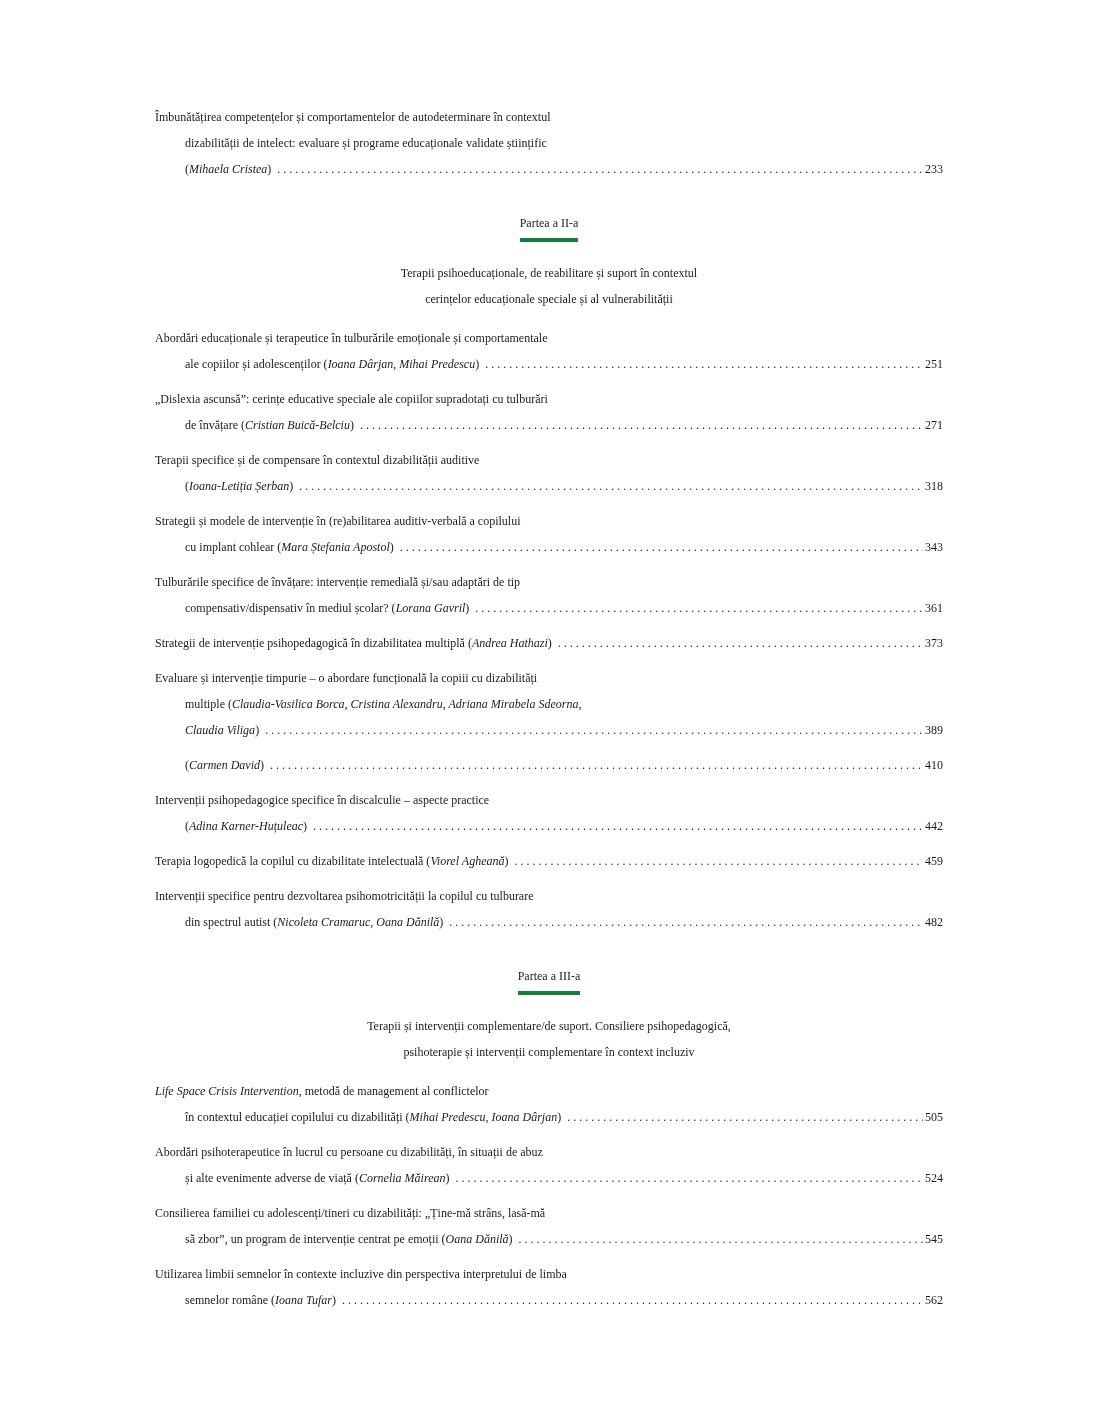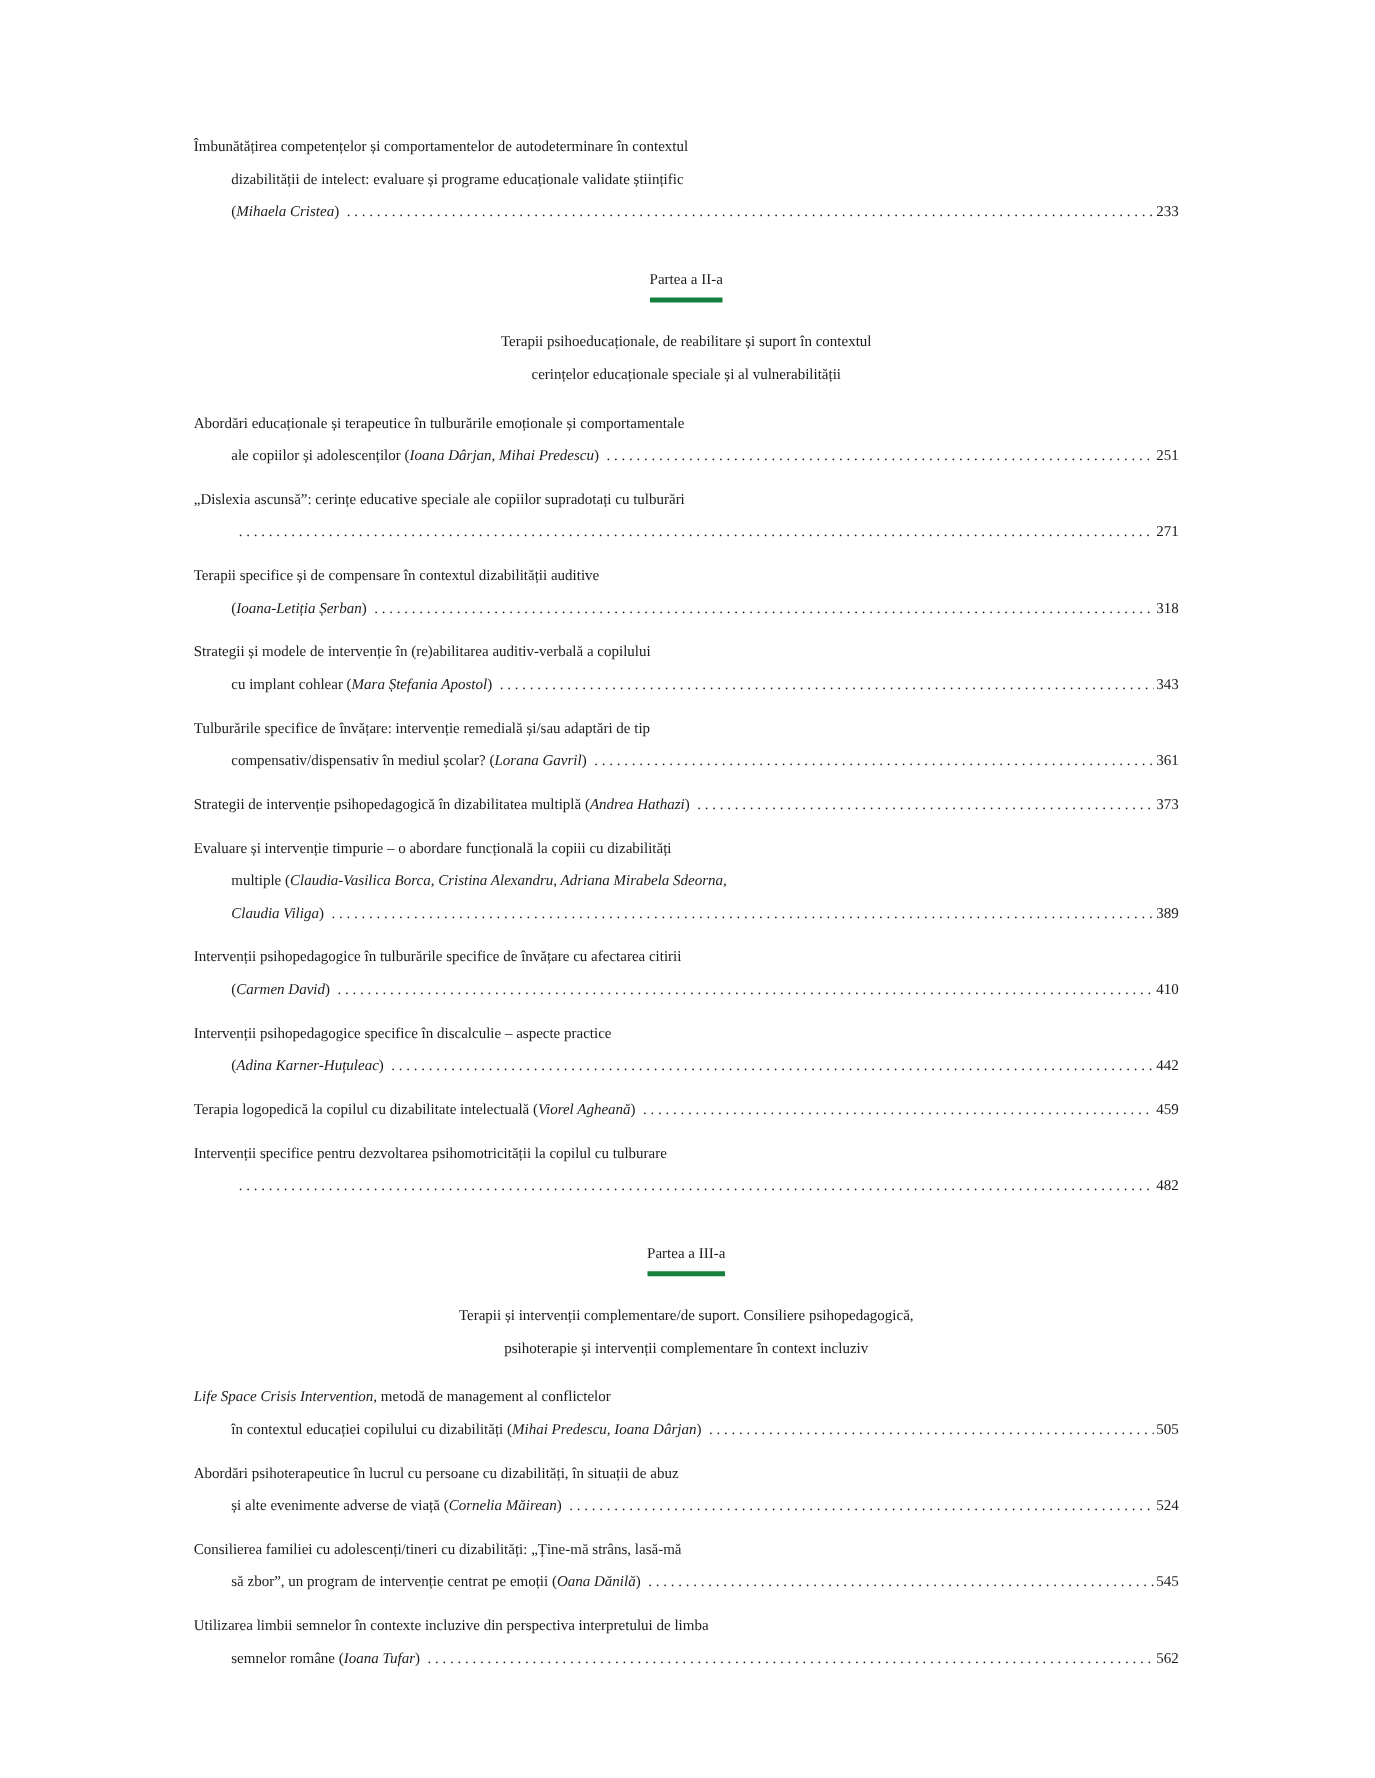--- a/index.html
+++ b/index.html
@@ -93,20 +93,21 @@
           <span class="line-text"><span>ale copiilor și adolescenților (</span><span class="it">Ioana Dârjan, Mihai Predescu</span><span>)</span></span>
           <span class="leader">. . . . . . . . . . . . . . . . . . . . . . . . . . . . . . . . . . . . . . . . . . . . . . . . . . . . . . . . . . . . . . . . . . . . . . . . . . . . . . . . . . . . . . . . . . . . . . . . . . . . . . . . . . . . . . . . . . . . . . . . . . . . . . . . . . . . . . . . . . . . </span>
           <span class="pagenum">251</span>
         </div>
       </div>
       <div class="entry">
         <div class="line">
           <span class="line-text"><span>„Dislexia ascunsă”: cerințe educative speciale ale copiilor supradotați cu tulburări</span></span>
         </div>
         <div class="line cont">
+          <span class="line-text"><span>de învățare (</span><span class="it">Cristian Buică-Belciu</span><span>)</span></span>
           <span class="leader">. . . . . . . . . . . . . . . . . . . . . . . . . . . . . . . . . . . . . . . . . . . . . . . . . . . . . . . . . . . . . . . . . . . . . . . . . . . . . . . . . . . . . . . . . . . . . . . . . . . . . . . . . . . . . . . . . . . . . . . . . . . . . . . . . . . . . . . . . . . . </span>
           <span class="pagenum">271</span>
         </div>
       </div>
       <div class="entry">
         <div class="line">
           <span class="line-text"><span>Terapii specifice și de compensare în contextul dizabilității auditive</span></span>
         </div>
         <div class="line cont">
           <span class="line-text"><span>(</span><span class="it">Ioana-Letiția Șerban</span><span>)</span></span>
@@ -148,23 +149,20 @@
         <div class="line cont">
           <span class="line-text"><span>multiple (</span><span class="it">Claudia-Vasilica Borca, Cristina Alexandru, Adriana Mirabela Sdeorna,</span></span>
         </div>
         <div class="line cont">
           <span class="line-text"><span class="it">Claudia Viliga</span><span>)</span></span>
           <span class="leader">. . . . . . . . . . . . . . . . . . . . . . . . . . . . . . . . . . . . . . . . . . . . . . . . . . . . . . . . . . . . . . . . . . . . . . . . . . . . . . . . . . . . . . . . . . . . . . . . . . . . . . . . . . . . . . . . . . . . . . . . . . . . . . . . . . . . . . . . . . . . </span>
           <span class="pagenum">389</span>
         </div>
       </div>
       <div class="entry">
-        <div class="line">
-          <span class="line-text"><span>Intervenții psihopedagogice în tulburările specifice de învățare cu afectarea citirii</span></span>
-        </div>
         <div class="line cont">
           <span class="line-text"><span>(</span><span class="it">Carmen David</span><span>)</span></span>
           <span class="leader">. . . . . . . . . . . . . . . . . . . . . . . . . . . . . . . . . . . . . . . . . . . . . . . . . . . . . . . . . . . . . . . . . . . . . . . . . . . . . . . . . . . . . . . . . . . . . . . . . . . . . . . . . . . . . . . . . . . . . . . . . . . . . . . . . . . . . . . . . . . . </span>
           <span class="pagenum">410</span>
         </div>
       </div>
       <div class="entry">
         <div class="line">
           <span class="line-text"><span>Intervenții psihopedagogice specifice în discalculie – aspecte practice</span></span>
         </div>
@@ -179,20 +177,21 @@
           <span class="line-text"><span>Terapia logopedică la copilul cu dizabilitate intelectuală (</span><span class="it">Viorel Agheană</span><span>)</span></span>
           <span class="leader">. . . . . . . . . . . . . . . . . . . . . . . . . . . . . . . . . . . . . . . . . . . . . . . . . . . . . . . . . . . . . . . . . . . . . . . . . . . . . . . . . . . . . . . . . . . . . . . . . . . . . . . . . . . . . . . . . . . . . . . . . . . . . . . . . . . . . . . . . . . . </span>
           <span class="pagenum">459</span>
         </div>
       </div>
       <div class="entry">
         <div class="line">
           <span class="line-text"><span>Intervenții specifice pentru dezvoltarea psihomotricității la copilul cu tulburare</span></span>
         </div>
         <div class="line cont">
+          <span class="line-text"><span>din spectrul autist (</span><span class="it">Nicoleta Cramaruc, Oana Dănilă</span><span>)</span></span>
           <span class="leader">. . . . . . . . . . . . . . . . . . . . . . . . . . . . . . . . . . . . . . . . . . . . . . . . . . . . . . . . . . . . . . . . . . . . . . . . . . . . . . . . . . . . . . . . . . . . . . . . . . . . . . . . . . . . . . . . . . . . . . . . . . . . . . . . . . . . . . . . . . . . </span>
           <span class="pagenum">482</span>
         </div>
       </div>
       <div class="part-heading"><span class="part-title">Partea a III-a</span></div>
       <div class="subtitle">
         <div class="subtitle-line">Terapii și intervenții complementare/de suport. Consiliere psihopedagogică,</div>
         <div class="subtitle-line">psihoterapie și intervenții complementare în context incluziv</div>
       </div>
       <div class="entry">

